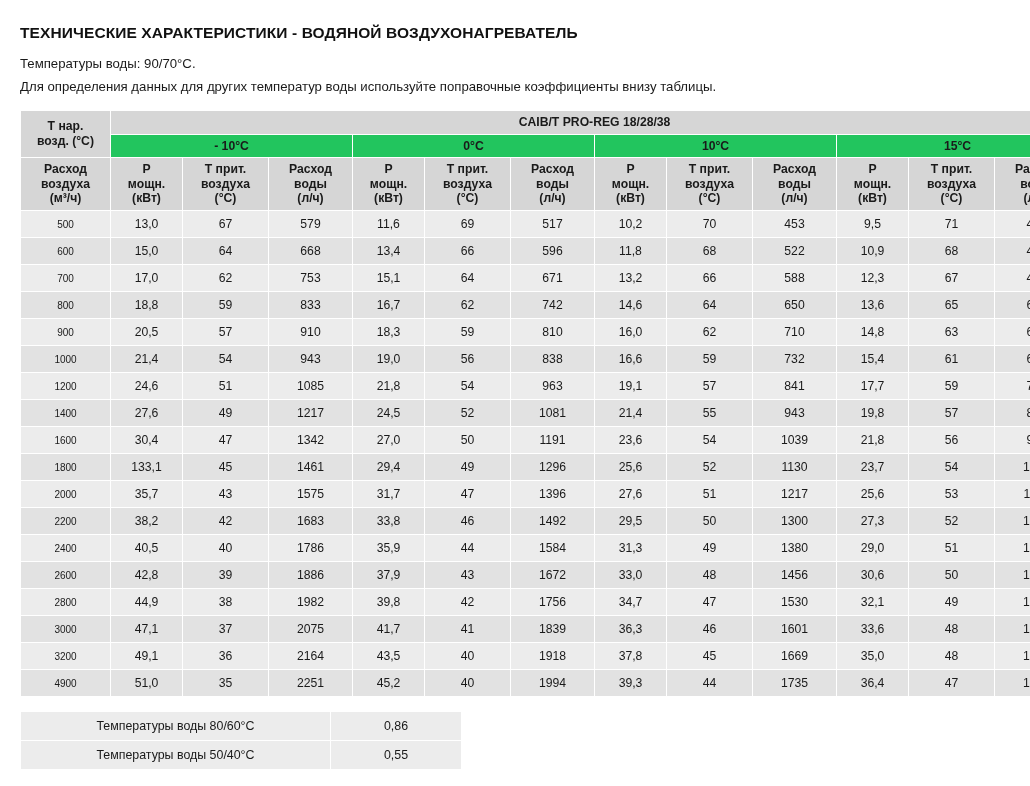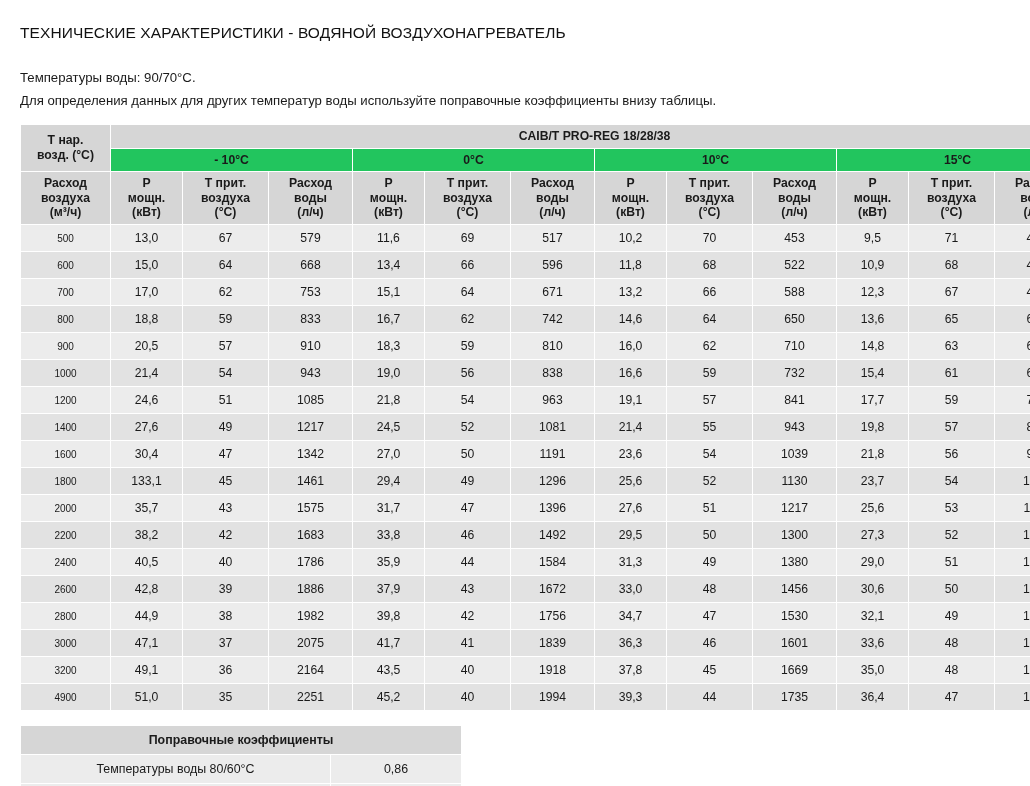--- a/index.html
+++ b/index.html
@@ -13,23 +13,23 @@
     font-family: "Liberation Sans", sans-serif;
     color: #1a1a1a;
     overflow: hidden;
   }
   .page {
     padding: 20px 18px 0 18px;
     box-sizing: border-box;
   }
   .doc-title {
     font-size: 15.5px;
-    font-weight: normal;
+    font-weight: bold;
     letter-spacing: 0.1px;
-    margin: 4px 0 28px 2px;
+    margin: 4px 0 14px 2px;
     color: #111;
   }
   .subtitle-line {
     font-size: 13.2px;
     color: #1a1a1a;
     margin: 8px 0 2px 2px;
   }
   .subtitle-line.second {
     margin-bottom: 16px;
   }
@@ -505,23 +505,20 @@
       </tbody>
   </table>
 
   <table class="coef">
     <colgroup>
       <col class="cf-label">
       <col class="cf-value">
     </colgroup>
     <tbody>
       <tr>
-        <td class="coef-title" colspan="2">Поправочные коэффициенты</td>
-      </tr>
-      <tr>
         <td class="coef-label">Температуры воды 80/60°C</td>
         <td class="coef-value">0,86</td>
       </tr>
       <tr>
         <td class="coef-label">Температуры воды 50/40°C</td>
         <td class="coef-value">0,55</td>
       </tr>
     </tbody>
   </table>
 

